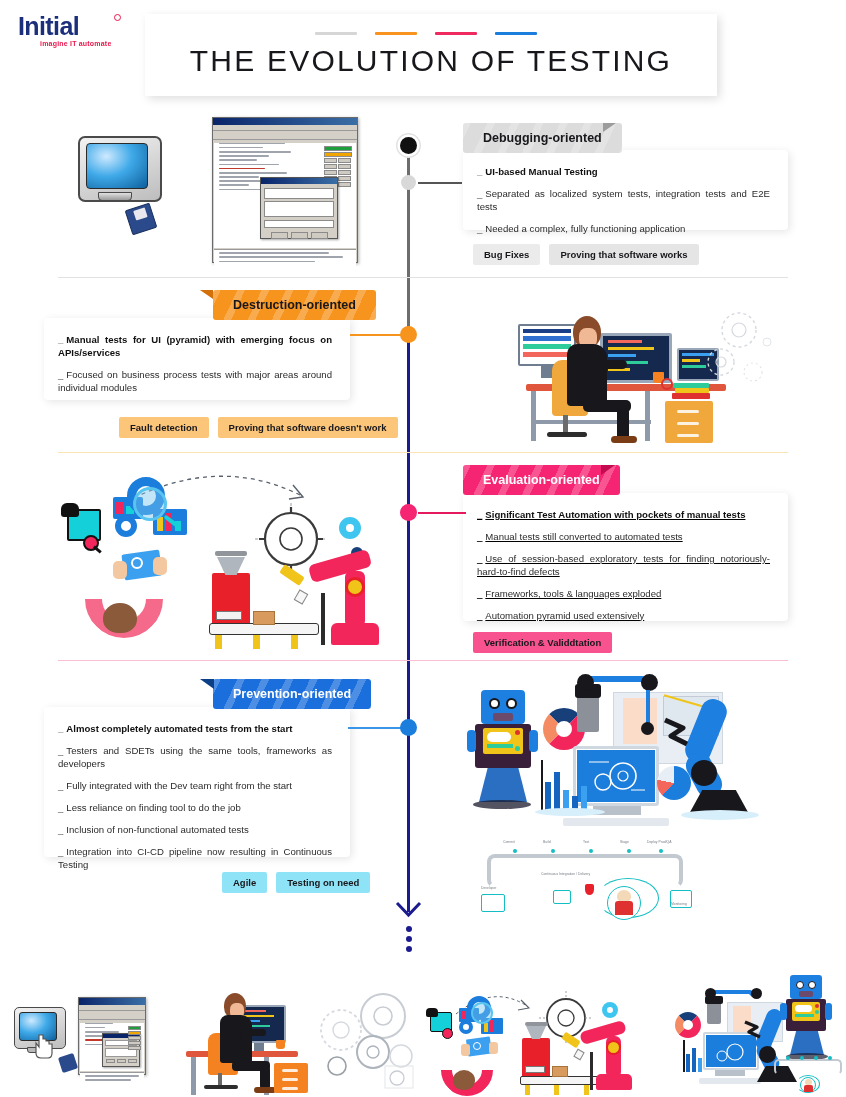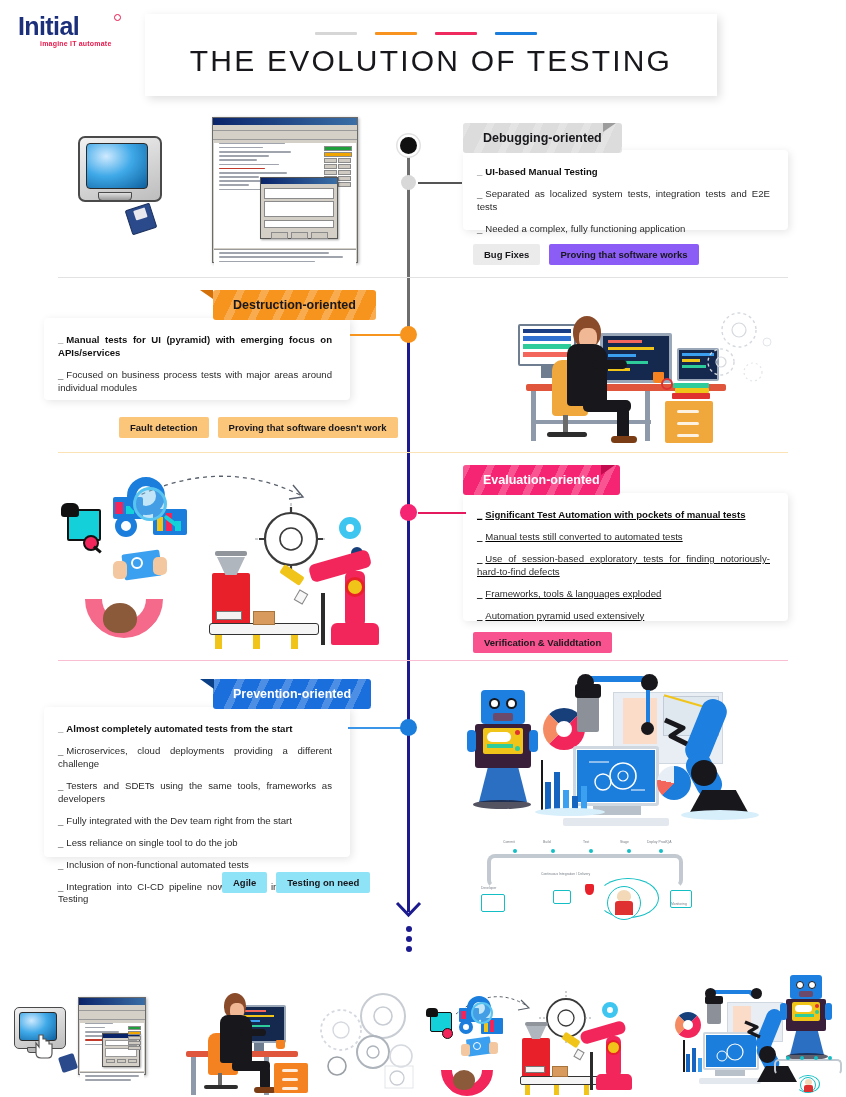--- a/index.html
+++ b/index.html
@@ -292,21 +292,21 @@
   <div class="fold" style="left:603px;top:123px;border-top:9px solid #9c9c9c;border-right:13px solid transparent;"></div>
 
   <div class="card" style="left:463px;top:150px;width:325px;height:80px;">
     <div class="bullet lead"><span class="dash-mark">_</span><span>UI-based Manual Testing</span></div>
     <div class="bullet"><span class="dash-mark">_</span><span>Separated as localized system tests, integration tests and E2E tests</span></div>
     <div class="bullet"><span class="dash-mark">_</span><span>Needed a complex, fully functioning application</span></div>
   </div>
 
   <div class="tagrow" style="left:473px;top:244px;">
     <div class="tag" style="background:#ebebeb">Bug Fixes</div>
-    <div class="tag" style="background:#8b5cf6">Proving that software works</div>
+    <div class="tag" style="background:#e5e5e5">Proving that software works</div>
   </div>
 
   <div class="banner" style="left:213px;top:290px;background:#f7941e;">
     <span class="stripes"></span>
     <span class="lbl">Destruction-oriented</span>
   </div>
   <div class="fold" style="left:200px;top:290px;border-top:9px solid #d4700a;border-left:13px solid transparent;"></div>
 
   <div class="card" style="left:44px;top:318px;width:306px;height:82px;">
     <div class="bullet lead"><span class="dash-mark">_</span><span>Manual tests for UI (pyramid) with emerging focus on APIs/services</span></div>
@@ -445,24 +445,23 @@
   </div>
 
   <div class="banner" style="left:213px;top:679px;background:#1b6fdc;color:#ffffff;">
     <span class="stripes"></span>
     <span class="lbl">Prevention-oriented</span>
   </div>
   <div class="fold" style="left:200px;top:679px;border-top:10px solid #0b3f86;border-left:14px solid transparent;"></div>
 
   <div class="card" style="left:44px;top:707px;width:306px;height:150px;">
     <div class="bullet lead"><span class="dash-mark">_</span><span>Almost completely automated tests from the start</span></div>
-    <div class="bullet"><span class="dash-mark">_</span><span>Microservices, cloud deployments providing a different challenge</span></div>
     <div class="bullet"><span class="dash-mark">_</span><span>Testers and SDETs using the same tools, frameworks as developers</span></div>
     <div class="bullet"><span class="dash-mark">_</span><span>Fully integrated with the Dev team right from the start</span></div>
-    <div class="bullet"><span class="dash-mark">_</span><span>Less reliance on single tool to do the job</span></div>
+    <div class="bullet"><span class="dash-mark">_</span><span>Less reliance on finding tool to do the job</span></div>
     <div class="bullet"><span class="dash-mark">_</span><span>Inclusion of non-functional automated tests</span></div>
     <div class="bullet"><span class="dash-mark">_</span><span>Integration into CI-CD pipeline now resulting in Continuous Testing</span></div>
   </div>
 
   <div class="tagrow" style="left:222px;top:872px;">
     <div class="tag" style="background:#8fe3f7">Agile</div>
     <div class="tag" style="background:#8fe3f7">Testing on need</div>
   </div>
 
   <div class="ill" style="left:465px;top:668px;width:330px;height:240px;">

